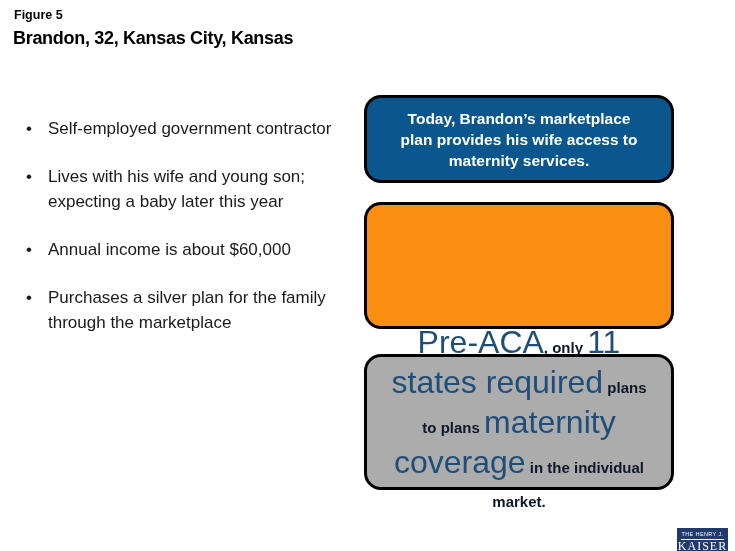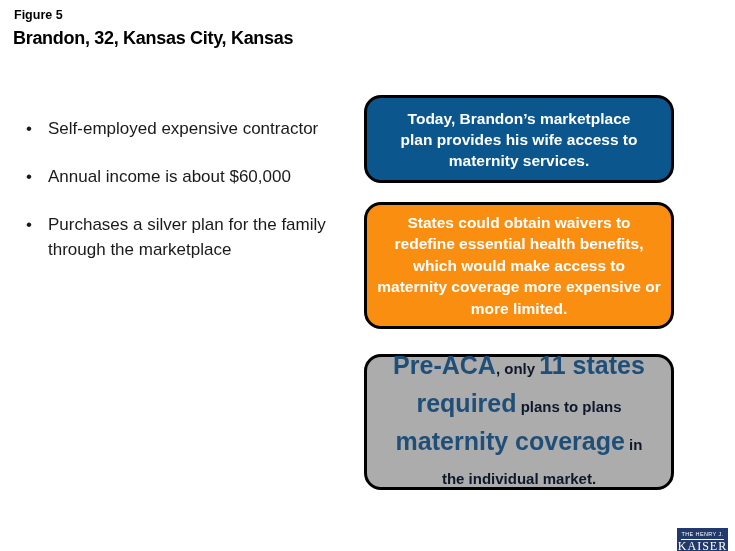--- a/index.html
+++ b/index.html
@@ -63,21 +63,21 @@
   .callout.orange .heading { text-decoration: underline; }
   .callout.gray {
     top: 354px; height: 136px;
     background: #ACACAC; color: #1a1a1a;
     padding: 4px 20px;
     display: block;
     line-height: 34px;
   }
   .gray-inner { width: 100%; height: 100%; display: flex; align-items: center; justify-content: center; }
   .gray-text { width: 305px; }
-  .seg-big  { font-size: 25px; font-weight: bold; color: #1F4E79; }
+  .seg-big  { font-size: 32px; font-weight: normal; color: #1F4E79; }
   .seg-small{ font-size: 15px; font-weight: bold; color: #0f172a; }
 
   .kff-logo {
     position: absolute; left: 677px; top: 528px;
     width: 51px; height: 48px;
     background: #223A6B; color: #ffffff;
     display: flex; flex-direction: column;
     align-items: center; justify-content: center;
     text-align: center;
   }
@@ -94,31 +94,31 @@
 </style>
 </head>
 <body>
 
 <div class="slide">
 
   <div class="figure-label">Figure 5</div>
   <h1 class="slide-title">Brandon, 32, Kansas City, Kansas</h1>
 
   <ul class="bullets">
-    <li>Self-employed expensive contractor</li>
+    <li>Self-employed government contractor</li>
+    <li>Lives with his wife and young son; expecting a baby later this year</li>
     <li>Annual income is about $60,000</li>
     <li>Purchases a silver plan for the family through the marketplace</li>
   </ul>
 
   <div class="callout blue">
     <div>Today, Brandon’s marketplace plan provides his wife access to maternity services.</div>
   </div>
 
   <div class="callout orange">
-    <div>States could obtain waivers to redefine essential health benefits, which would make access to maternity coverage more expensive or more limited.</div>
   </div>
 
   <div class="callout gray">
     <div class="gray-inner">
       <div class="gray-text"><span class="seg-big">Pre-ACA</span><span class="seg-small">, only </span><span class="seg-big">11 states required</span><span class="seg-small"> plans to plans </span><span class="seg-big">maternity coverage</span><span class="seg-small"> in the individual market.</span></div>
     </div>
   </div>
 
   <div class="kff-logo">
     <div class="kff-tiny">THE HENRY J.</div>

